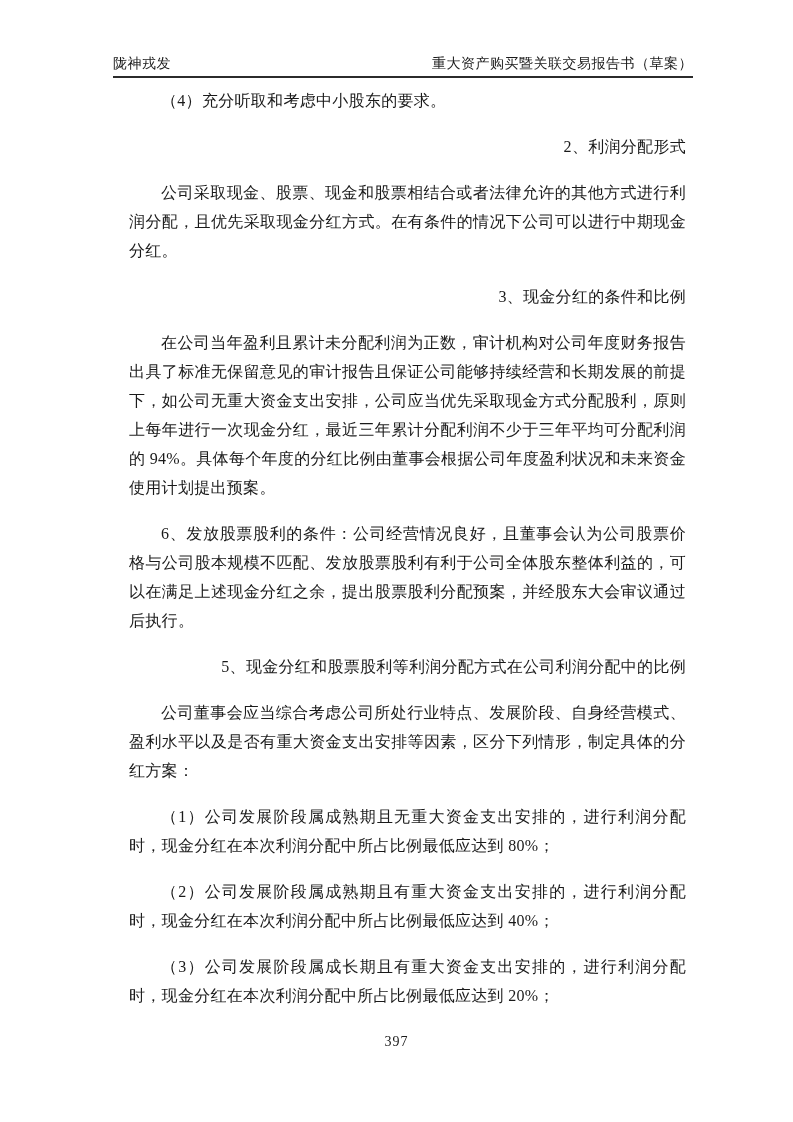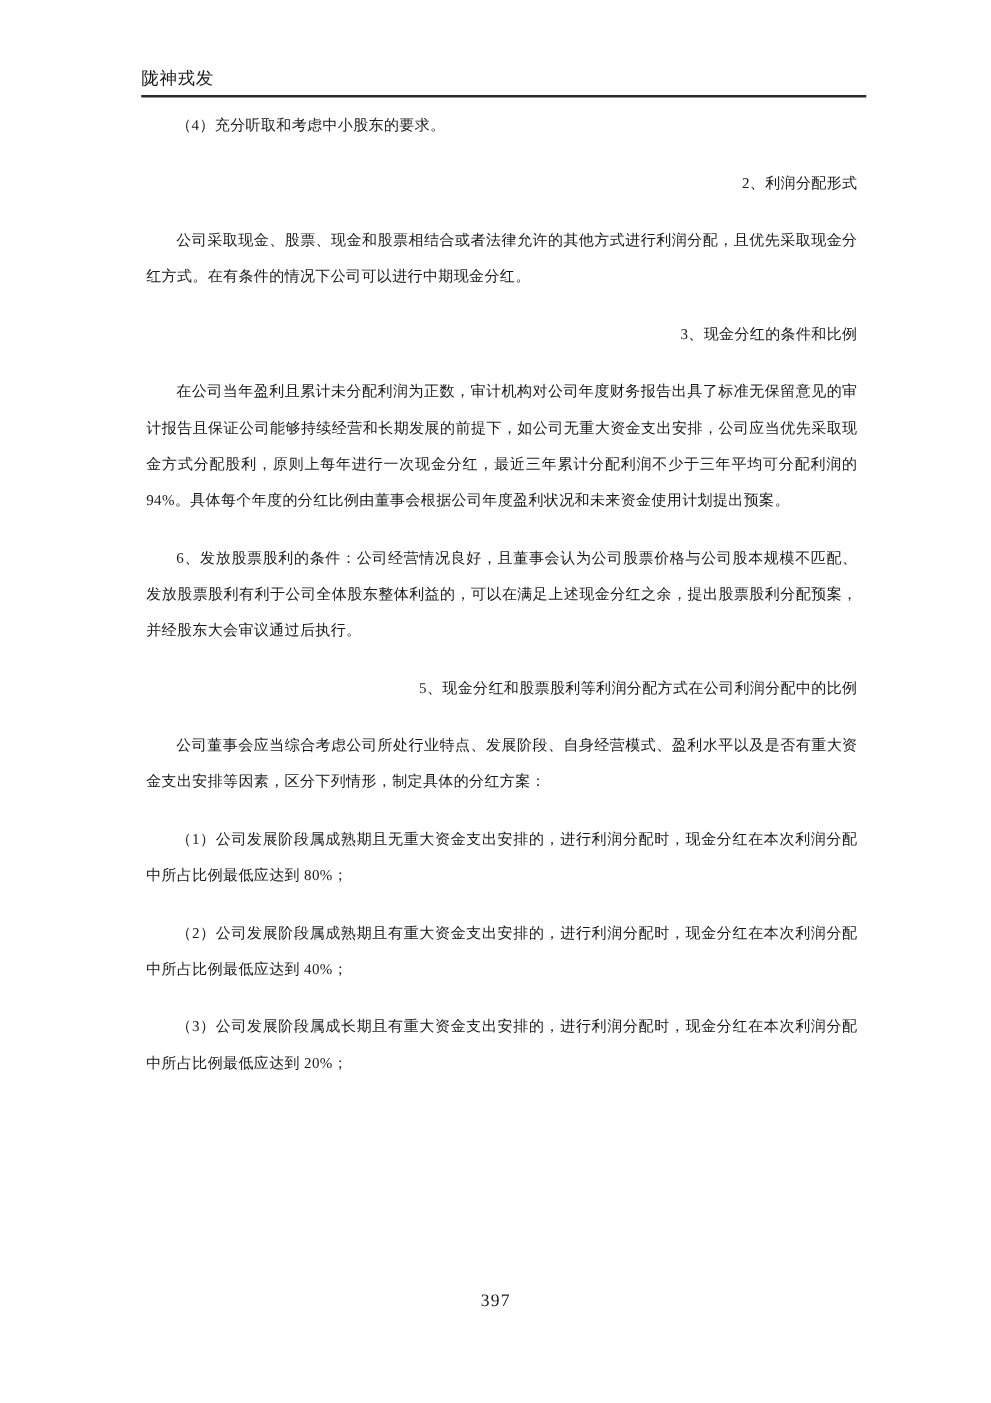--- a/index.html
+++ b/index.html
@@ -34,22 +34,22 @@
     border-bottom: 2px solid #2b2b2b;
     letter-spacing: 0.5px;
   }
   .content {
     position: absolute;
     left: 113px;
     right: 107px;
     top: 86px;
   }
   .content p {
-    margin: 17px 0 0 4px;
-    font-size: 12px;
+    margin: 17px 0 0 16px;
+    font-size: 16px;
     line-height: 29px;
     letter-spacing: 0.3px;
     text-indent: 2em;
   }
   .content p:first-child {
     margin-top: 0;
   }
   .content p.body {
     text-align: justify;
     text-justify: inter-ideograph;
@@ -67,20 +67,21 @@
     letter-spacing: 1px;
   }
 </style>
 </head>
 <body>
 
 <div class="page">
 
   <div class="header">
     <span>陇神戎发</span>
+    <span>重大资产购买暨关联交易报告书（草案）</span>
   </div>
 
   <div class="content" id="content">
       <p class="body">（4）充分听取和考虑中小股东的要求。</p>
       <p class="heading">2、利润分配形式</p>
       <p class="body">公司采取现金、股票、现金和股票相结合或者法律允许的其他方式进行利润分配，且优先采取现金分红方式。在有条件的情况下公司可以进行中期现金分红。</p>
       <p class="heading">3、现金分红的条件和比例</p>
       <p class="body">在公司当年盈利且累计未分配利润为正数，审计机构对公司年度财务报告出具了标准无保留意见的审计报告且保证公司能够持续经营和长期发展的前提下，如公司无重大资金支出安排，公司应当优先采取现金方式分配股利，原则上每年进行一次现金分红，最近三年累计分配利润不少于三年平均可分配利润的 94%。具体每个年度的分红比例由董事会根据公司年度盈利状况和未来资金使用计划提出预案。</p>
       <p class="body">6、发放股票股利的条件：公司经营情况良好，且董事会认为公司股票价格与公司股本规模不匹配、发放股票股利有利于公司全体股东整体利益的，可以在满足上述现金分红之余，提出股票股利分配预案，并经股东大会审议通过后执行。</p>
       <p class="heading">5、现金分红和股票股利等利润分配方式在公司利润分配中的比例</p>

